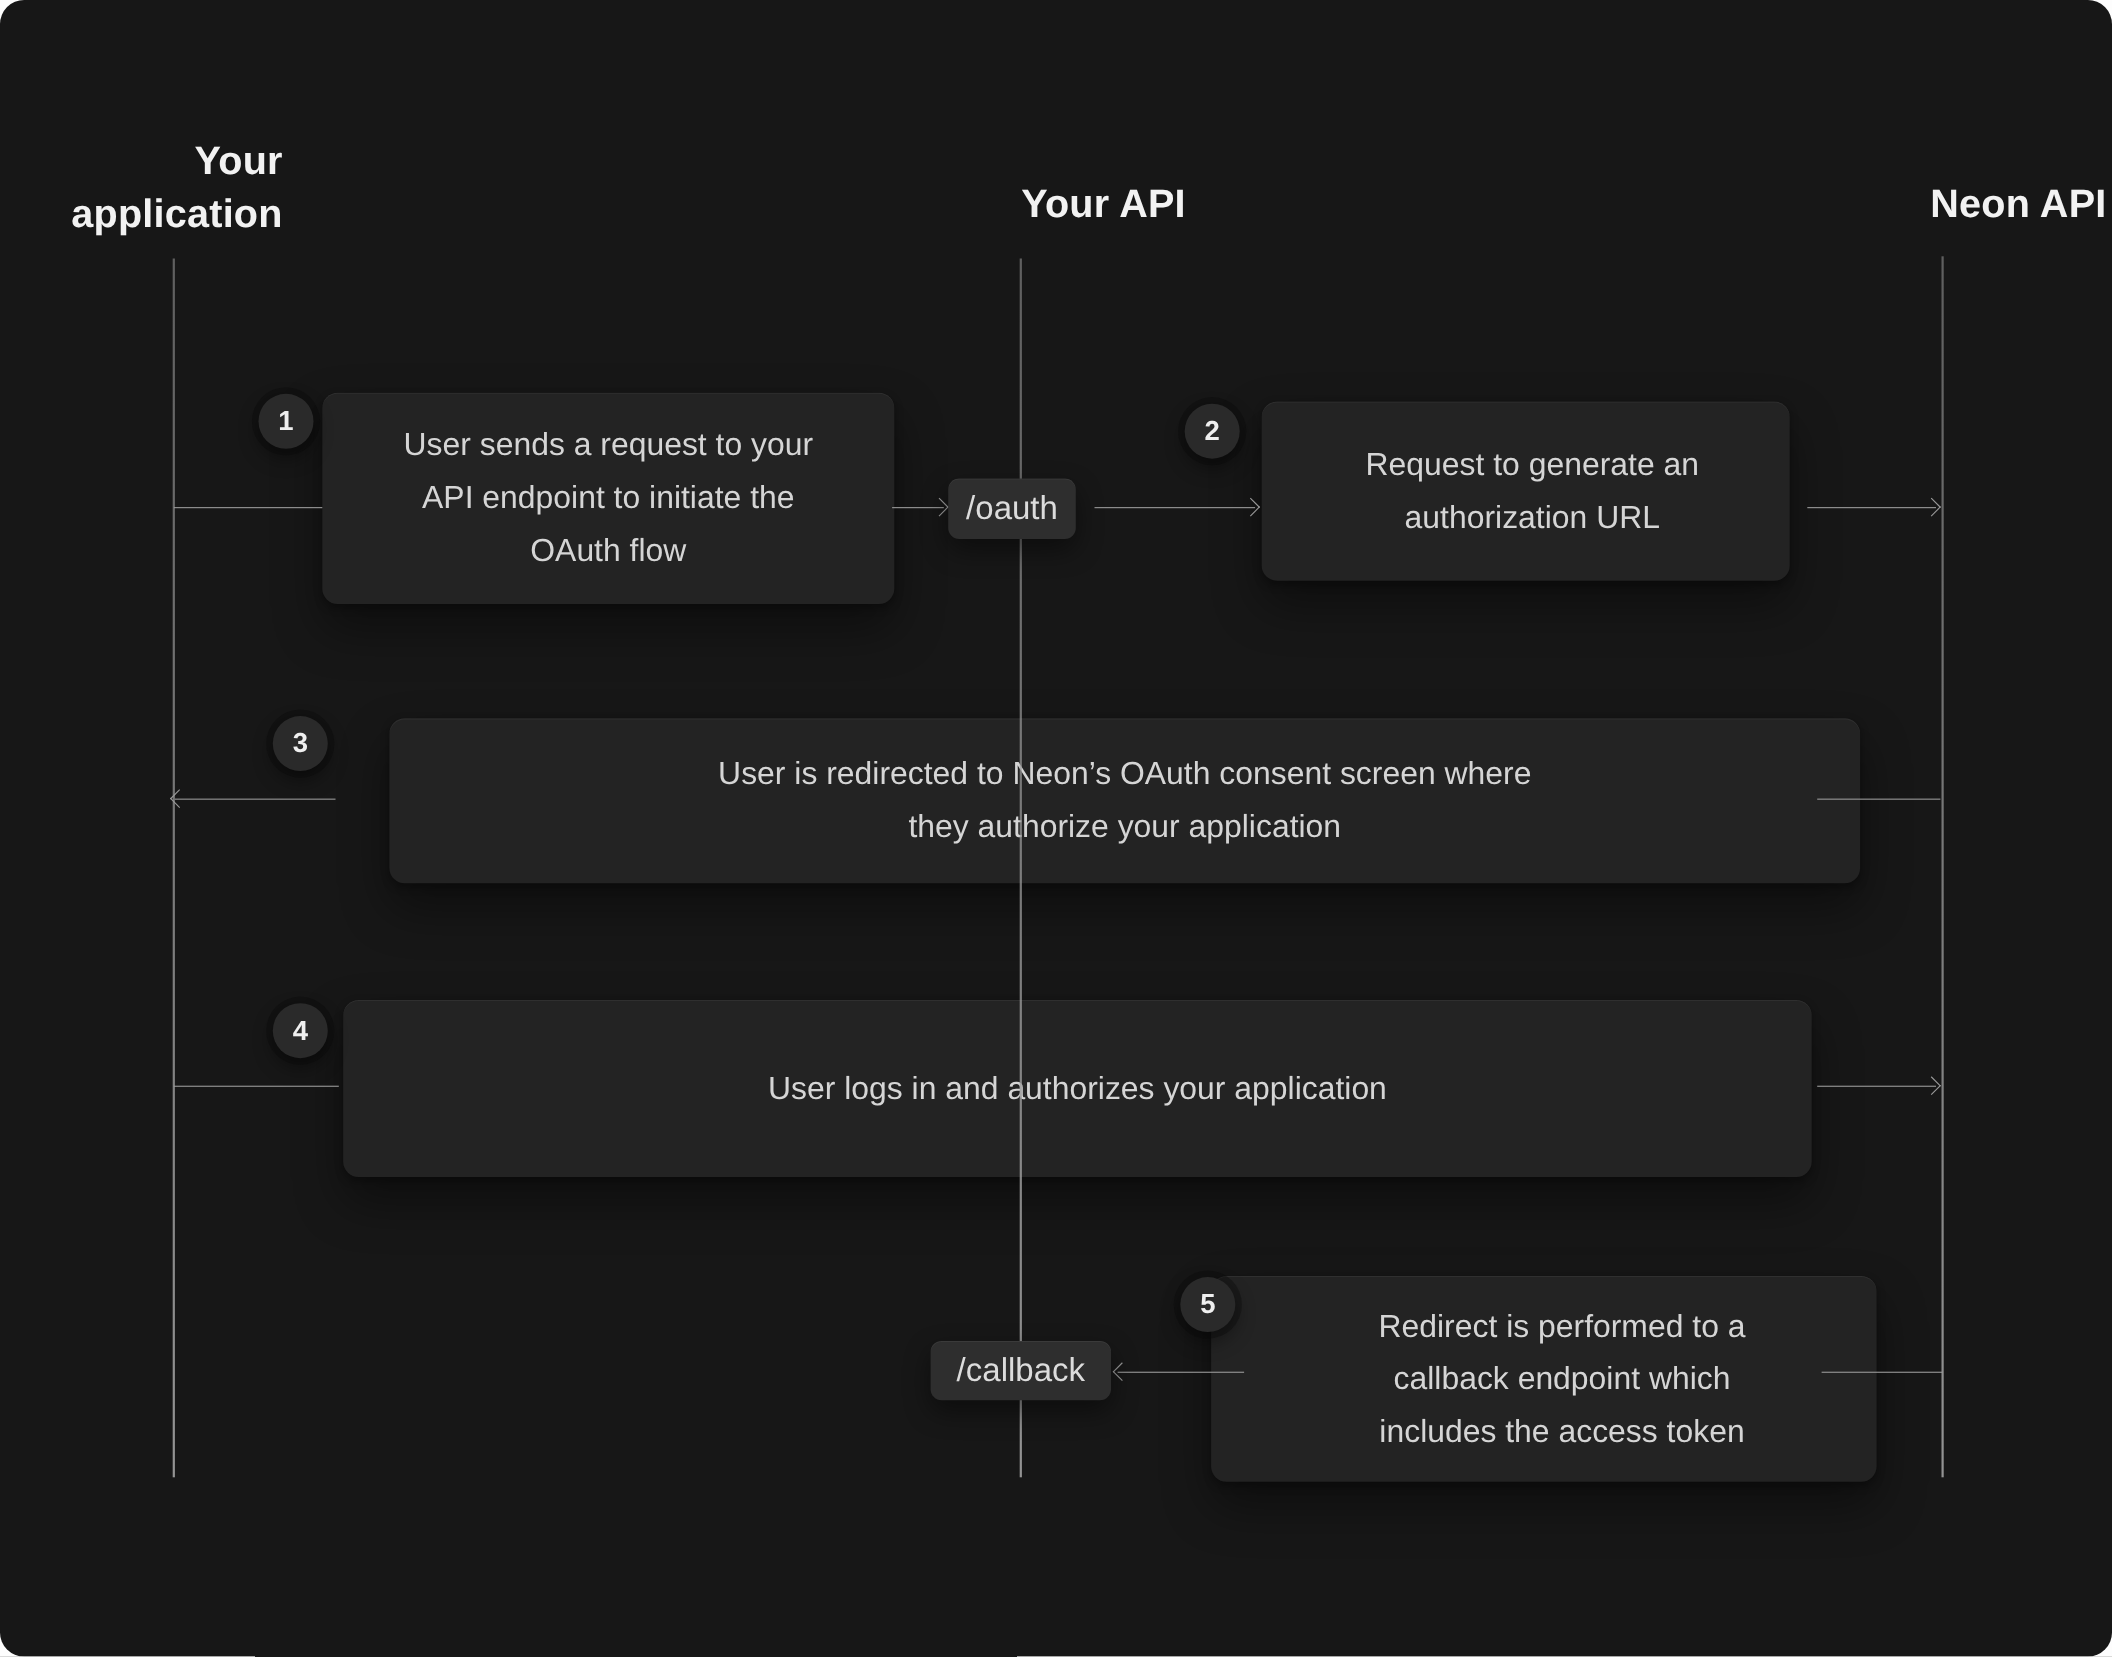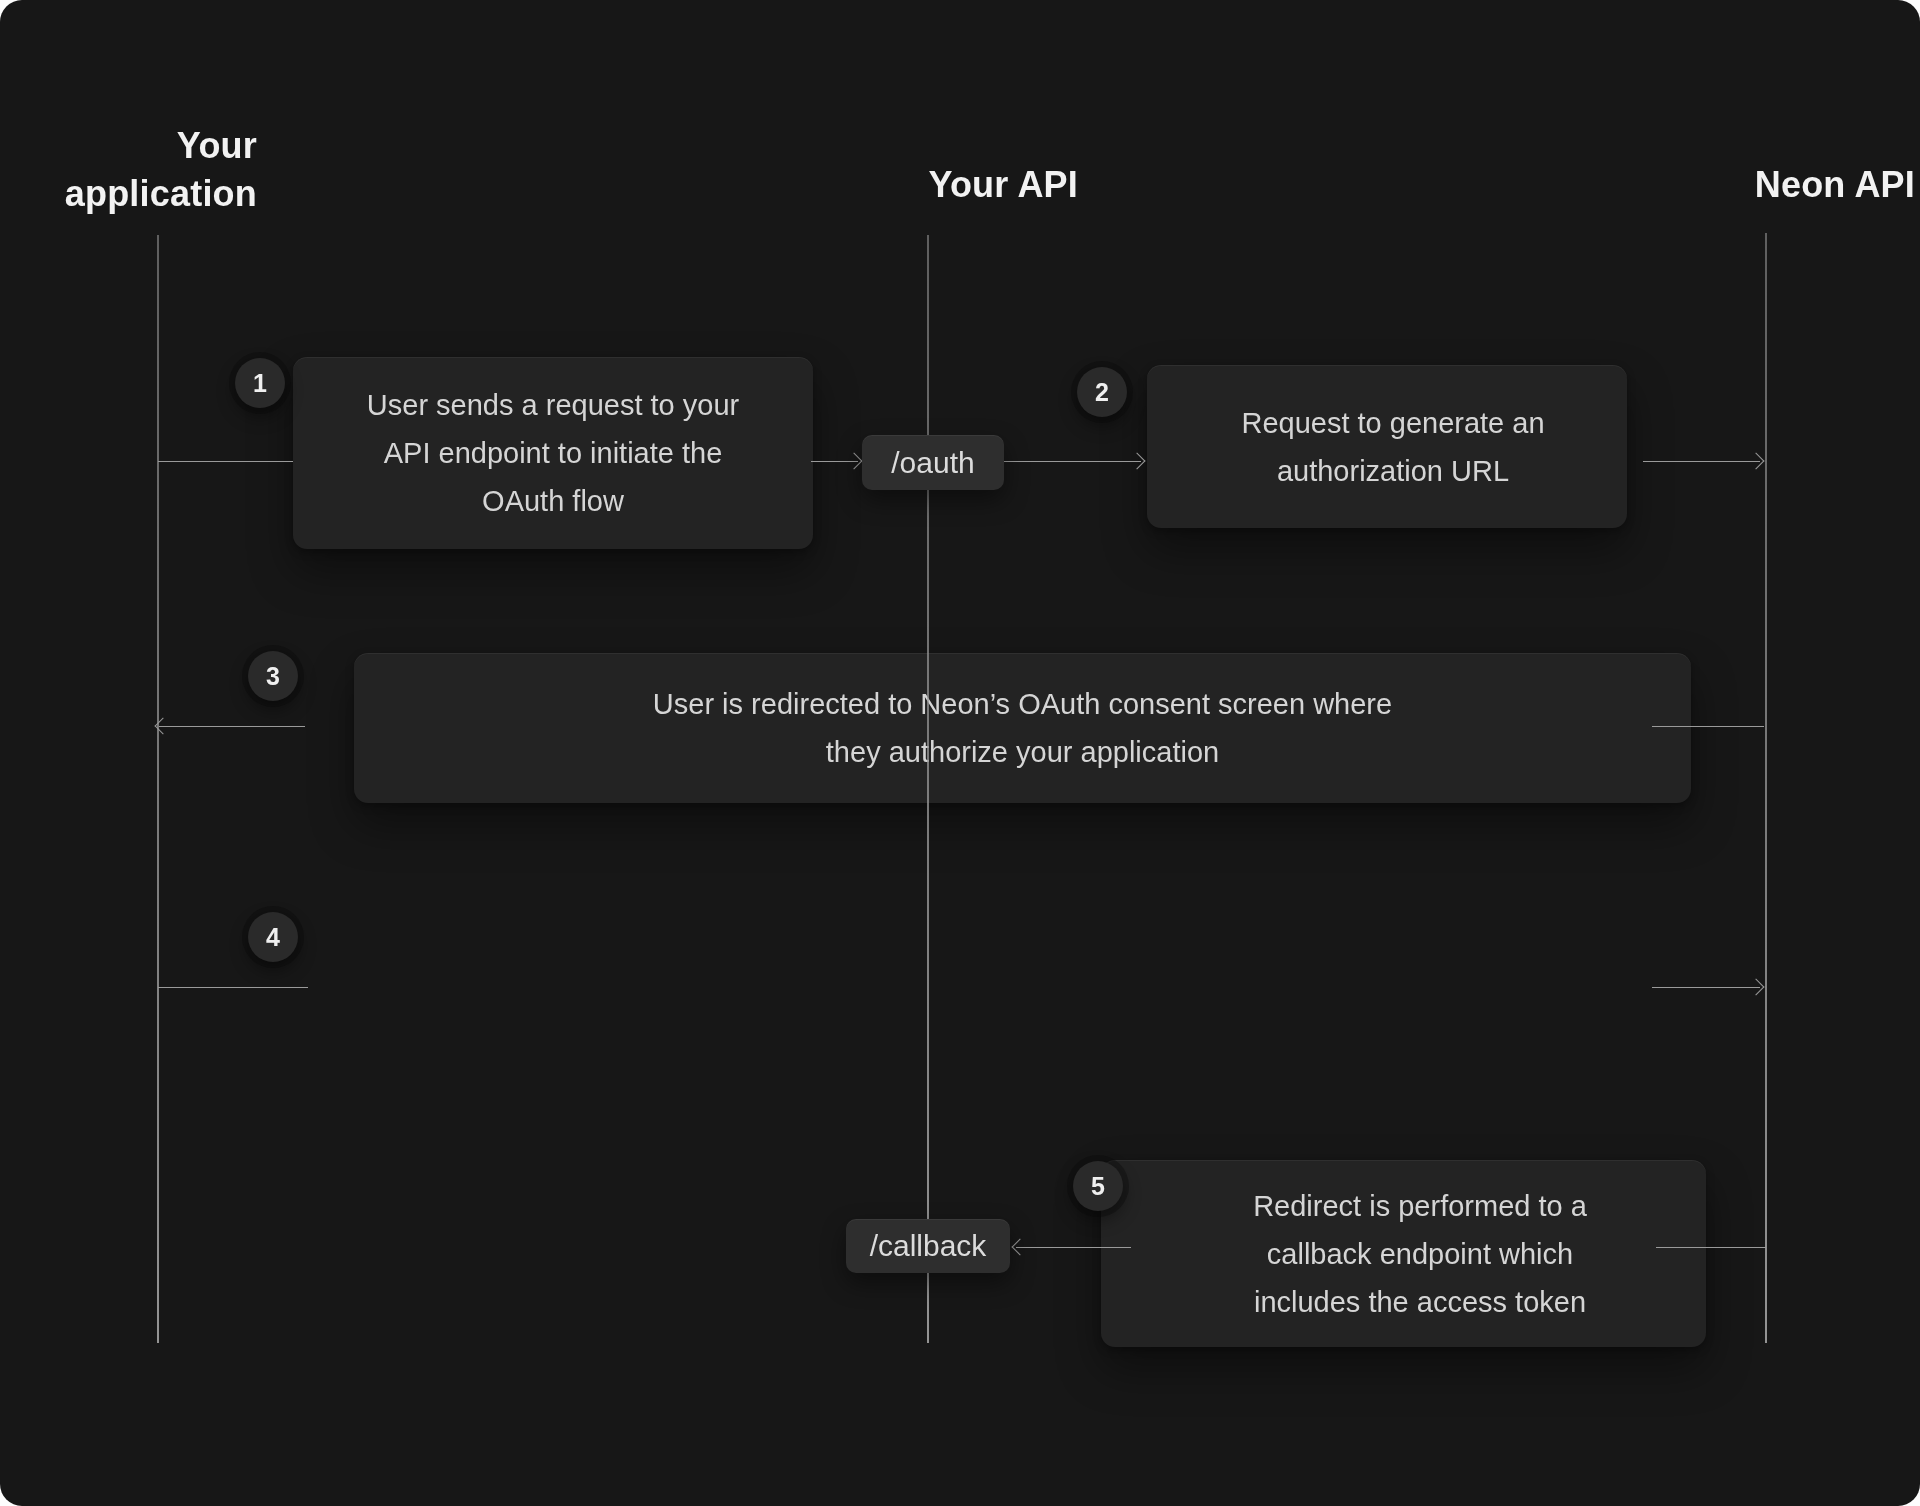--- a/index.html
+++ b/index.html
@@ -102,21 +102,21 @@
   #num-5{left:1073px;top:1161px;}
 
   
   #box-1{left:293px;top:357px;width:520px;height:192px;}
   #box-2{left:1147px;top:365px;width:480px;height:163px;padding-left:12px;}
   #box-3{left:310px;top:653px;width:1337px;height:150px;margin-left:44px;}
   #box-4{left:312px;top:909px;width:1335px;height:161px;}
   #box-5{left:1101px;top:1160px;width:605px;height:187px;padding-left:33px;}
 
   
-  #chip-oauth{left:862px;top:435px;width:142px;height:55px;}
+  #chip-oauth{left:862px;top:435px;width:116px;height:55px;}
   #chip-callback{left:846px;top:1219px;width:164px;height:54px;}
 
   
   #msg-1a{left:158px;top:461px;width:135px;}
   #msg-1b{left:811px;top:461px;width:47px;}
   #msg-1c{left:995px;top:461px;width:146px;}
   #msg-1d{left:1643px;top:461px;width:117px;}
   
   #msg-3a{left:159px;top:726px;width:146px;}
   #msg-3b{left:1652px;top:726px;width:112px;}
@@ -152,20 +152,23 @@
     <div>OAuth flow</div>
   </div>
   <div class="box" id="box-2">
     <div>Request to generate an</div>
     <div>authorization URL</div>
   </div>
   <div class="box" id="box-3">
     <div>User is redirected to Neon’s OAuth consent screen where</div>
     <div>they authorize your application</div>
   </div>
+  <div class="box" id="box-4">
+    <div>User logs in and authorizes your application</div>
+  </div>
   <div class="box" id="box-5">
     <div>Redirect is performed to a</div>
     <div>callback endpoint which</div>
     <div>includes the access token</div>
   </div>
 
   <div class="chip" id="chip-oauth">/oauth</div>
   <div class="chip" id="chip-callback">/callback</div>
 
   <div class="msg" id="msg-1a"></div>

